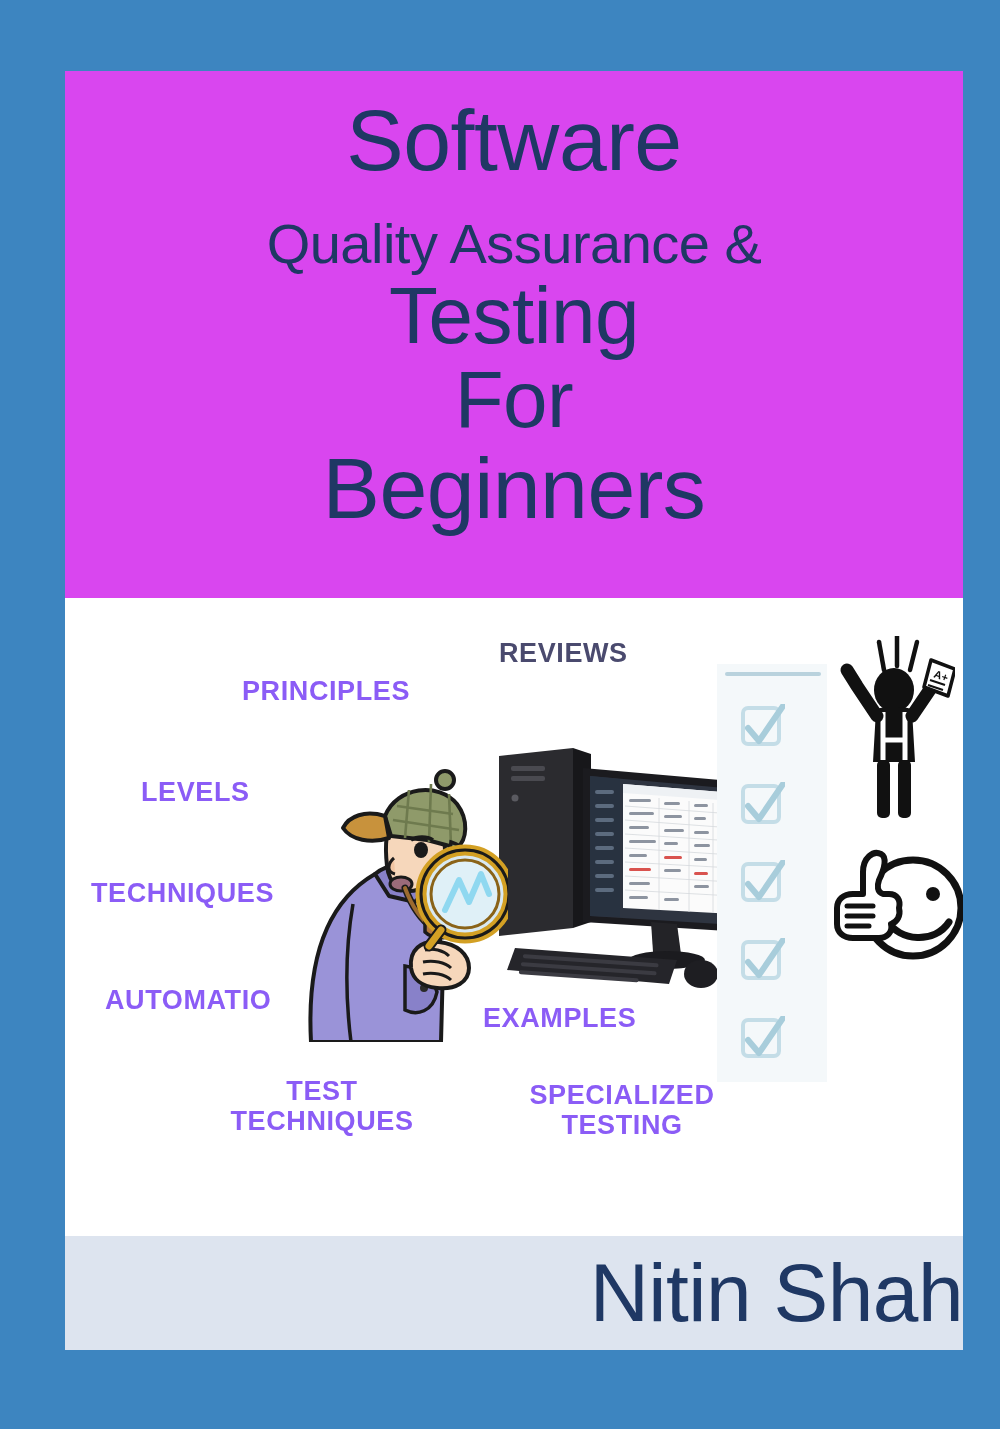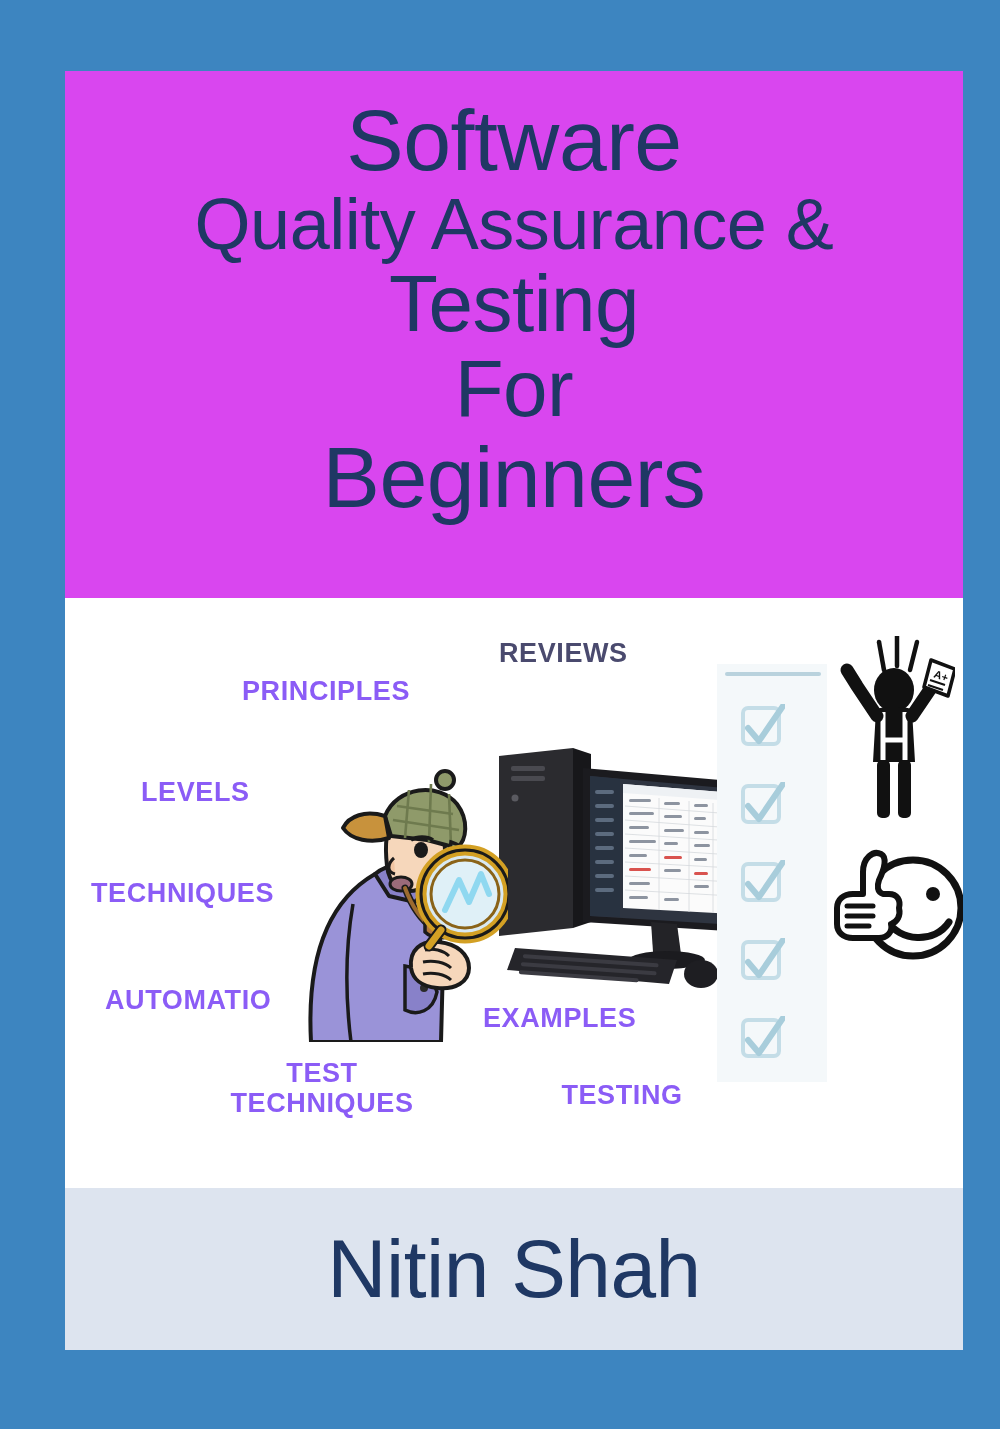--- a/index.html
+++ b/index.html
@@ -46,36 +46,36 @@
   .title-line {
     color: #1f3864;
     font-family: "Liberation Sans", sans-serif;
     font-weight: 400;
     font-size: 86px;
     line-height: 1.06;
     letter-spacing: -0.5px;
     text-align: center;
     white-space: nowrap;
   }
-  .title-line.l2 { font-size: 72px; }
+  .title-line.l2 { font-size: 56px; margin-top: 28px; }
   .title-line.l3 { font-size: 80px; }
   .title-line.l4 { font-size: 80px; }
   .title-line.l5 { font-size: 86px; }
 
   
   #author-band {
     position: absolute;
     left: 0;
     bottom: 0;
     width: 898px;
-    height: 162px;
+    height: 114px;
     background: #dde4ef;
     display: flex;
     align-items: center;
-    justify-content: center;
+    justify-content: flex-end;
   }
   #author-name {
     color: #1f3864;
     font-size: 82px;
     font-weight: 400;
     letter-spacing: -0.5px;
   }
 
   
   #illustration {
@@ -99,21 +99,21 @@
   }
   .kw.dark { color: #4a4a6e; font-weight: 700; }
   .kw.center { text-align: center; }
 
   
   #kw-reviews      { left: 434px; top: 40px; }
   #kw-principles   { left: 177px; top: 78px; }
   #kw-levels       { left: 76px;  top: 179px; }
   #kw-techniques   { left: 26px;  top: 280px; }
   #kw-approach     { left: 40px;  top: 387px; }
-  #kw-testauto     { left: 157px; top: 460px; width: 200px; text-align: center; }
+  #kw-testauto     { left: 157px; top: 478px; width: 200px; text-align: center; }
   #kw-examples     { left: 418px; top: 405px; }
   #kw-specialized  { left: 437px; top: 482px; width: 240px; text-align: center; }
 
   
   #detective {
     position: absolute;
     left: 228px;
     top: 156px;
     width: 215px;
     height: 288px;
@@ -190,20 +190,21 @@
       <div class="kw" id="kw-principles">PRINCIPLES</div>
       <div class="kw" id="kw-levels">LEVELS</div>
       <div class="kw" id="kw-techniques">TECHNIQUES</div>
       <div class="kw" id="kw-approach">AUTOMATIO</div>
       <div class="kw center" id="kw-testauto">
         <div>TEST</div>
         <div>TECHNIQUES</div>
       </div>
       <div class="kw" id="kw-examples">EXAMPLES</div>
       <div class="kw center" id="kw-specialized">
+        <div>SPECIALIZED</div>
         <div>TESTING</div>
       </div>
 
       <svg id="computer" viewBox="0 0 290 270">
 
         <path d="M36 10 L110 2 L110 182 L36 190 Z" fill="#2b2b2f"></path>
         <path d="M110 2 L128 8 L128 176 L110 182 Z" fill="#17171a"></path>
         <rect x="48" y="20" width="34" height="5" rx="2" fill="#4a4a50"></rect>
         <rect x="48" y="30" width="34" height="5" rx="2" fill="#4a4a50"></rect>
         <circle cx="52" cy="52" r="3.5" fill="#5a5a60"></circle>

